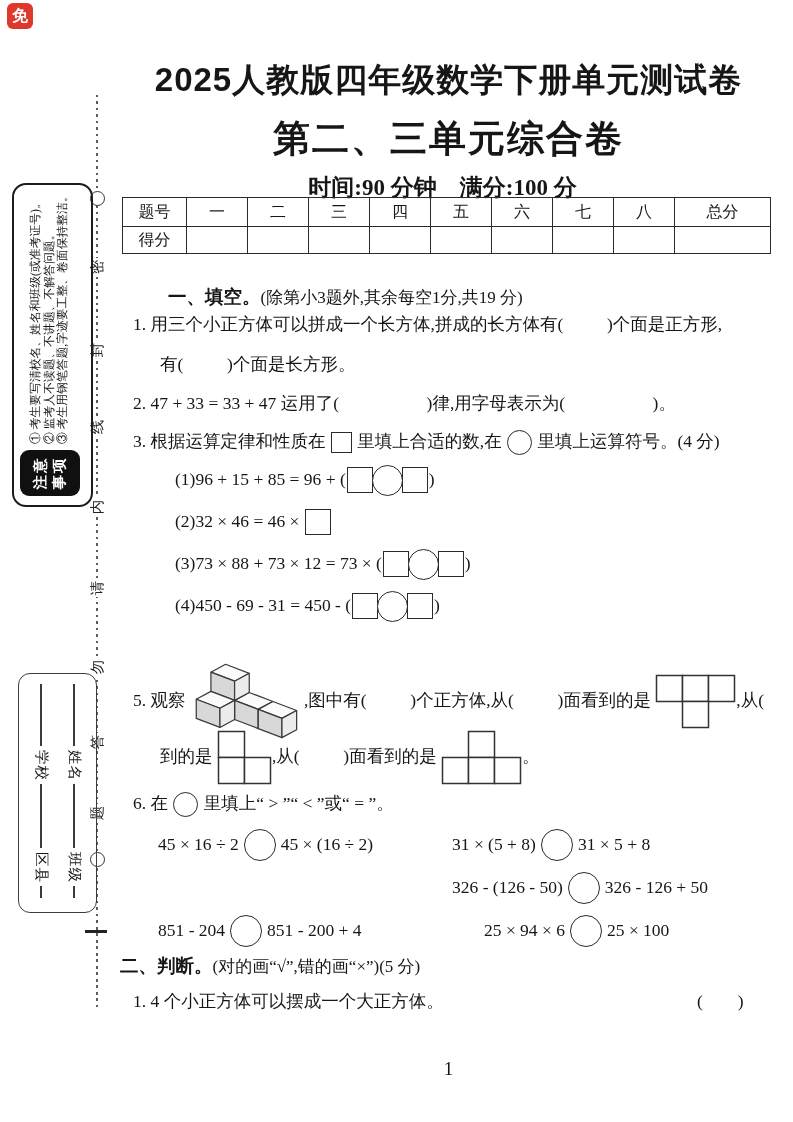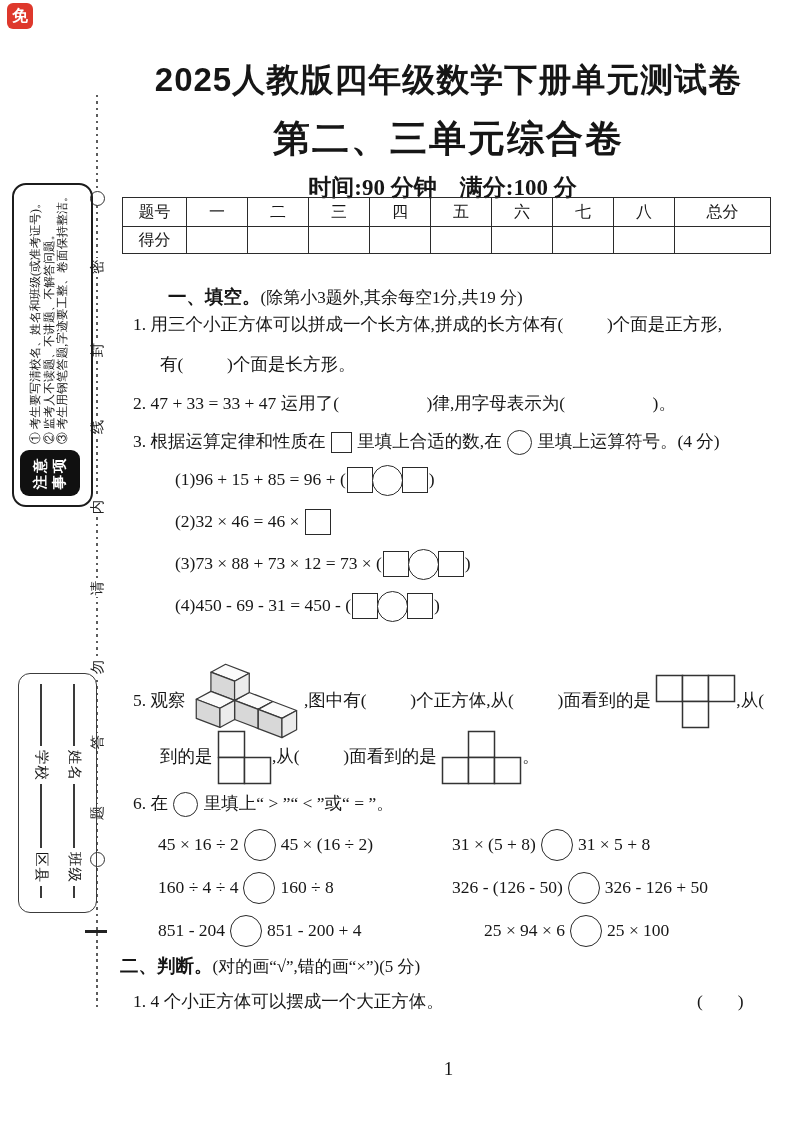--- a/index.html
+++ b/index.html
@@ -207,21 +207,20 @@
           <rect x="26" y="0" width="26" height="26" fill="#ffffff" stroke="#333333" stroke-width="1.5"></rect>
           <rect x="0" y="26" width="26" height="26" fill="#ffffff" stroke="#333333" stroke-width="1.5"></rect>
           <rect x="26" y="26" width="26" height="26" fill="#ffffff" stroke="#333333" stroke-width="1.5"></rect>
           <rect x="52" y="26" width="26" height="26" fill="#ffffff" stroke="#333333" stroke-width="1.5"></rect>
         </svg></span><span>。</span></div>
 
   <div class="line" style="left:133px;top:790px;height:28px;"><span>6. 在 </span><span class="ci sm"></span><span> 里填上“ &gt; ”“ &lt; ”或“ = ”。</span></div>
 
   <div class="line" style="left:158px;top:826px;height:38px;"><span>45 × 16 ÷ 2</span><span class="ci big"></span><span>45 × (16 ÷ 2)</span></div>
   <div class="line" style="left:452px;top:826px;height:38px;"><span>31 × (5 + 8)</span><span class="ci big"></span><span>31 × 5 + 8</span></div>
-  <div class="line" style="left:158px;top:869px;height:38px;"><span>160 ÷ 4 ÷ 4</span><span class="ci big"></span><span>160 ÷ 8</span></div>
   <div class="line" style="left:452px;top:869px;height:38px;"><span>326 - (126 - 50)</span><span class="ci big"></span><span>326 - 126 + 50</span></div>
   <div class="line" style="left:158px;top:912px;height:38px;"><span>851 - 204</span><span class="ci big"></span><span>851 - 200 + 4</span></div>
   <div class="line" style="left:452px;top:912px;height:38px;margin-left:32px;"><span>25 × 94 × 6</span><span class="ci big"></span><span>25 × 100</span></div>
 
   <div class="sec-head" style="left:120px;top:953px;"><span>二、判断。</span><span class="rest">(对的画“√”,错的画“×”)(5 分)</span></div>
   <div class="line" style="left:133px;top:991px;"><span>1. 4 个小正方体可以摆成一个大正方体。</span></div>
   <div class="answer-paren" style="left:697px;top:991px;">(        )</div>
 
   <div class="pagenum center-col">1</div>
 

